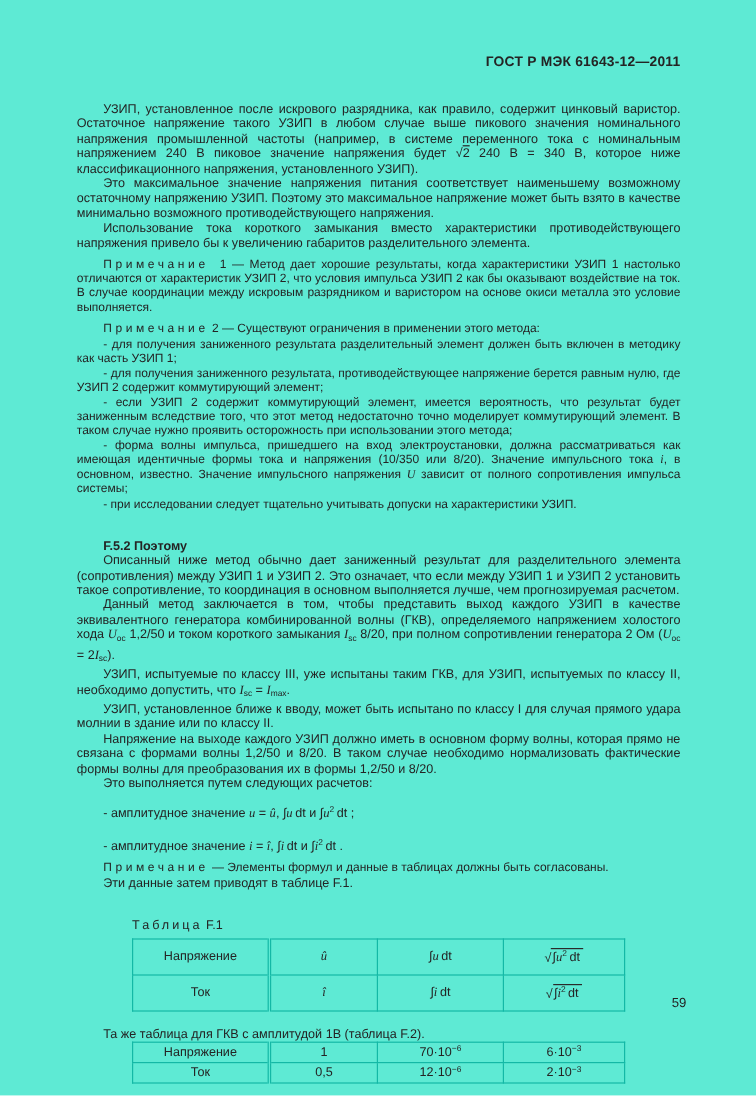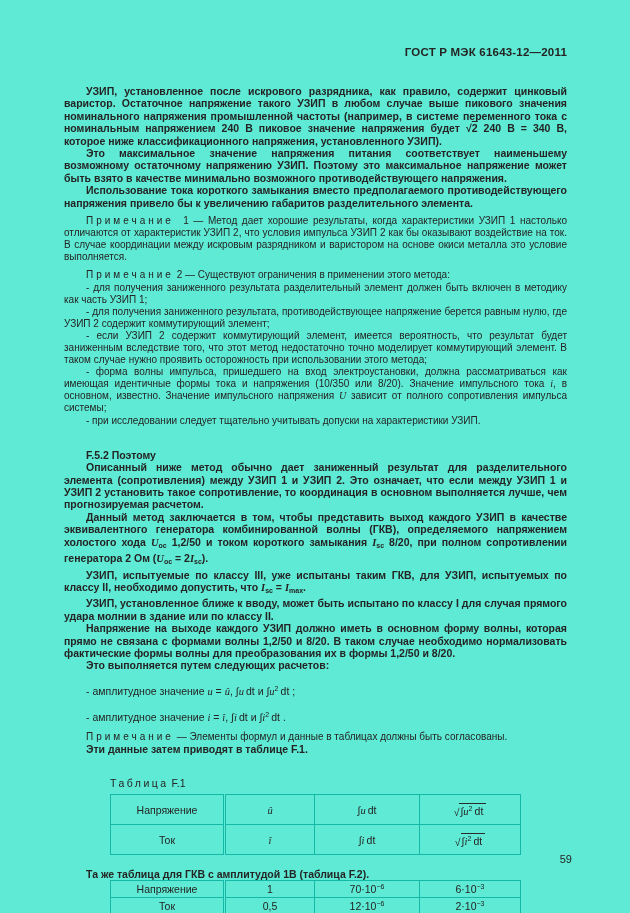--- a/index.html
+++ b/index.html
@@ -7,21 +7,21 @@
   .page {
     position:relative; width:630px; height:913px;
     background:#5eead4; color:#242424;
     font-family:"Liberation Sans", sans-serif;
     overflow:hidden;
   }
   .content { position:absolute; left:64px; top:46px; width:503px; }
   .doc-header { text-align:right; font-weight:bold; font-size:11.5px; letter-spacing:0.2px; margin-bottom:27px; }
   p.body {
     font-size:10.5px; line-height:12.4px;
-    text-align:justify; text-indent:22px;font-weight:bold;
+    text-align:justify; text-indent:22px;
   }
   .heading { font-weight:bold; font-size:10.5px; line-height:12.6px; text-indent:22px; text-align:left; }
   .note {
     font-size:10px; line-height:12.1px;
     text-align:justify; text-indent:22px;
   }
   .note-gap { margin-top:6px; }
   .note-after { margin-bottom:22px; }
   .nlabel { letter-spacing:3px; }
   .formula { font-size:10.5px; line-height:12.4px; text-indent:22px; margin-top:11px; }
@@ -40,33 +40,33 @@
   table.tbl td:first-child { border-right-style:double; border-right-width:3px; }
   .tbl col.c1 { width:114px; } .tbl col.c2 { width:90px; }
   .tbl col.c3 { width:105px; } .tbl col.c4 { width:101px; }
   .tbl-f1 td { height:30px; }
   .tbl-f2 td { height:17px; }
   .sqw { display:inline-block; white-space:nowrap; }
   .sqw .sqsym { display:inline-block; transform:translateY(1px); }
   .sqw .rdc { display:inline-block; border-top:1px solid #2a2a2a; padding:1px 3px 0 1px; }
   .f2-intro { margin-top:13px; font-size:10.5px; line-height:12.4px; text-align:left; text-indent:0; }
   .tbl-title-2 { margin-top:9px; }
-  .page-num { position:absolute; right:58px; top:830px; font-size:11px;margin-top:23px; }
+  .page-num { position:absolute; right:58px; top:830px; font-size:11px; }
 </style>
 </head>
 <body>
 
 <div class="page">
   <div class="content">
 
     <div class="doc-header">ГОСТ Р МЭК 61643-12—2011</div>
 
     <p class="body">УЗИП,  установленное  после искрового разрядника, как правило, содержит цинковый варистор. Остаточное напряжение такого УЗИП в любом случае  выше пикового значения  номинального напряжения промышленной частоты (например, в системе переменного тока с номинальным напряжением 240 В пиковое значение напряжения будет <span class="sq">√<span class="ol">2</span></span> 240 В = 340 В, которое ниже классификационного напряжения, установленного УЗИП).</p>
     <p class="body">Это максимальное значение напряжения питания соответствует  наименьшему  возможному остаточному напряжению УЗИП. Поэтому это максимальное напряжение может быть взято в качестве минимально возможного противодействующего напряжения.</p>
-    <p class="body">Использование тока короткого замыкания вместо предполагаемого противодействующего напряжения привело бы к увеличению габаритов разделительного элемента.</p>
+    <p class="body">Использование тока короткого замыкания вместо характеристики противодействующего напряжения привело бы к увеличению габаритов разделительного элемента.</p>
 
     <p class="note note-gap"><span class="nlabel">Примечание</span>&nbsp;&nbsp;<span>1 — Метод дает хорошие результаты, когда характеристики УЗИП 1 настолько отличаются от характеристик УЗИП 2, что условия импульса  УЗИП 2 как бы оказывают воздействие на ток. В случае координации между искровым разрядником и варистором на основе окиси металла это условие выполняется.</span></p>
 
     <p class="note note-gap"><span class="nlabel">Примечание</span>&nbsp;<span>2 — Существуют  ограничения в применении этого метода:</span></p>
     <p class="note">- для получения заниженного результата разделительный элемент должен быть включен в методику как часть УЗИП 1;</p>
     <p class="note">- для  получения  заниженного  результата, противодействующее напряжение берется равным нулю, где УЗИП 2 содержит коммутирующий элемент;</p>
     <p class="note">- если УЗИП 2 содержит коммутирующий элемент, имеется вероятность, что результат будет заниженным вследствие того, что этот метод недостаточно точно моделирует коммутирующий элемент. В таком случае нужно проявить осторожность при использовании этого метода;</p>
     <p class="note">- форма волны импульса, пришедшего на вход электроустановки, должна рассматриваться как имеющая идентичные формы тока и напряжения (10/350 или 8/20). Значение импульсного тока <i>i</i>, в основном, известно. Значение импульсного напряжения <i>U</i> зависит от  полного сопротивления импульса системы;</p>
     <p class="note note-after">- при исследовании следует тщательно учитывать допуски на характеристики УЗИП.</p>
 

